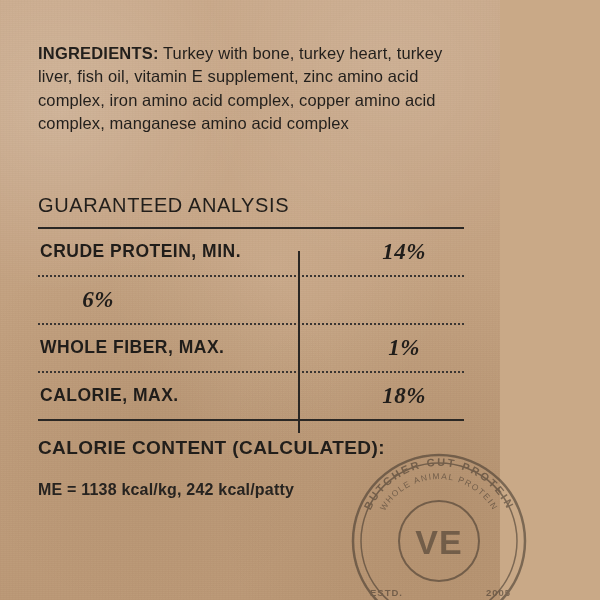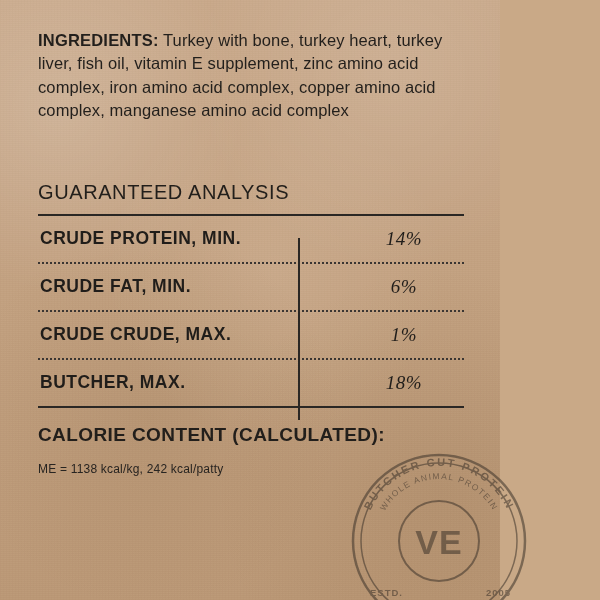--- a/index.html
+++ b/index.html
@@ -20,21 +20,21 @@
     box-sizing: border-box;
     
     background-color: #c4a383;
     background-image:
       radial-gradient(circle at 12% 18%, rgba(255,255,255,0.16) 0%, rgba(255,255,255,0) 28%),
       radial-gradient(circle at 78% 12%, rgba(255,255,255,0.10) 0%, rgba(255,255,255,0) 30%),
       radial-gradient(circle at 30% 70%, rgba(120,85,50,0.12) 0%, rgba(120,85,50,0) 35%),
       radial-gradient(circle at 88% 82%, rgba(120,85,50,0.14) 0%, rgba(120,85,50,0) 34%),
       radial-gradient(circle at 55% 45%, rgba(255,240,220,0.10) 0%, rgba(255,240,220,0) 40%),
       linear-gradient(180deg, #c9a98a 0%, #c2a07f 55%, #bb9876 100%);
-    padding: 25px 34px 0 34px;
+    padding: 38px 34px 0 34px;
     color: #23201d;
   }
   
   .grain {
     position: absolute;
     inset: 0;
     pointer-events: none;
     opacity: 0.35;
     background-image:
       repeating-linear-gradient(0deg, rgba(90,65,40,0.05) 0px, rgba(90,65,40,0.05) 1px, rgba(255,255,255,0.03) 1px, rgba(255,255,255,0.03) 2px),
@@ -83,48 +83,49 @@
     flex: 1;
     font-size: 17.5px;
     font-weight: bold;
     letter-spacing: 0.5px;
     padding-left: 2px;
     color: #201d1a;
   }
   .ga-value {
     width: 120px;
     text-align: center;
-    font-size: 19px;
+    font-size: 23px;
     font-style: italic;
     font-family: "Liberation Serif", serif;
-    font-weight: normal;
+    font-weight: bold;
     letter-spacing: 0.5px;
     color: #201d1a;
   }
   .ga-divider {
     position: absolute;
     left: 260px;
     top: 24px;
     width: 0;
     height: 182px;
     border-left: 2px solid #2a2724;
   }
 
   .calorie-title {
-    margin: 16px 0 16px 4px;
+    margin: 16px 0 22px 4px;
     font-size: 19px;
     font-weight: bold;
     letter-spacing: 0.4px;
     color: #1f1c19;
   }
   .calorie-detail {
     margin: 0 0 0 4px;
-    font-size: 12px;
+    font-size: 16px;
     letter-spacing: 0.2px;
     color: #24211e;
+    font-weight: bold;
   }
 
   
   .stamp {
     position: absolute;
     right: -34px;
     bottom: -36px;
     width: 190px;
     height: 190px;
     opacity: 0.55;
@@ -152,33 +153,32 @@
   <div class="ga-table">
     <div class="rule-solid"></div>
 
     <div class="ga-row">
       <div class="ga-name">CRUDE PROTEIN, MIN.</div>
       <div class="ga-value">14%</div>
     </div>
     <div class="rule-dotted"></div>
 
     <div class="ga-row">
-      <div class="ga-name">CRUDE FAT, MIN.</div>
       <div class="ga-value">6%</div>
     </div>
     <div class="rule-dotted"></div>
 
     <div class="ga-row">
-      <div class="ga-name">CRUDE CRUDE, MAX.</div>
+      <div class="ga-name">WHOLE FIBER, MAX.</div>
       <div class="ga-value">1%</div>
     </div>
     <div class="rule-dotted"></div>
 
     <div class="ga-row">
-      <div class="ga-name">BUTCHER, MAX.</div>
+      <div class="ga-name">CALORIE, MAX.</div>
       <div class="ga-value">18%</div>
     </div>
     <div class="rule-solid"></div>
 
     <div class="ga-divider"></div>
   </div>
 
   <div class="calorie-title">CALORIE CONTENT (CALCULATED):</div>
   <div class="calorie-detail">ME = 1138 kcal/kg, 242 kcal/patty</div>
 

